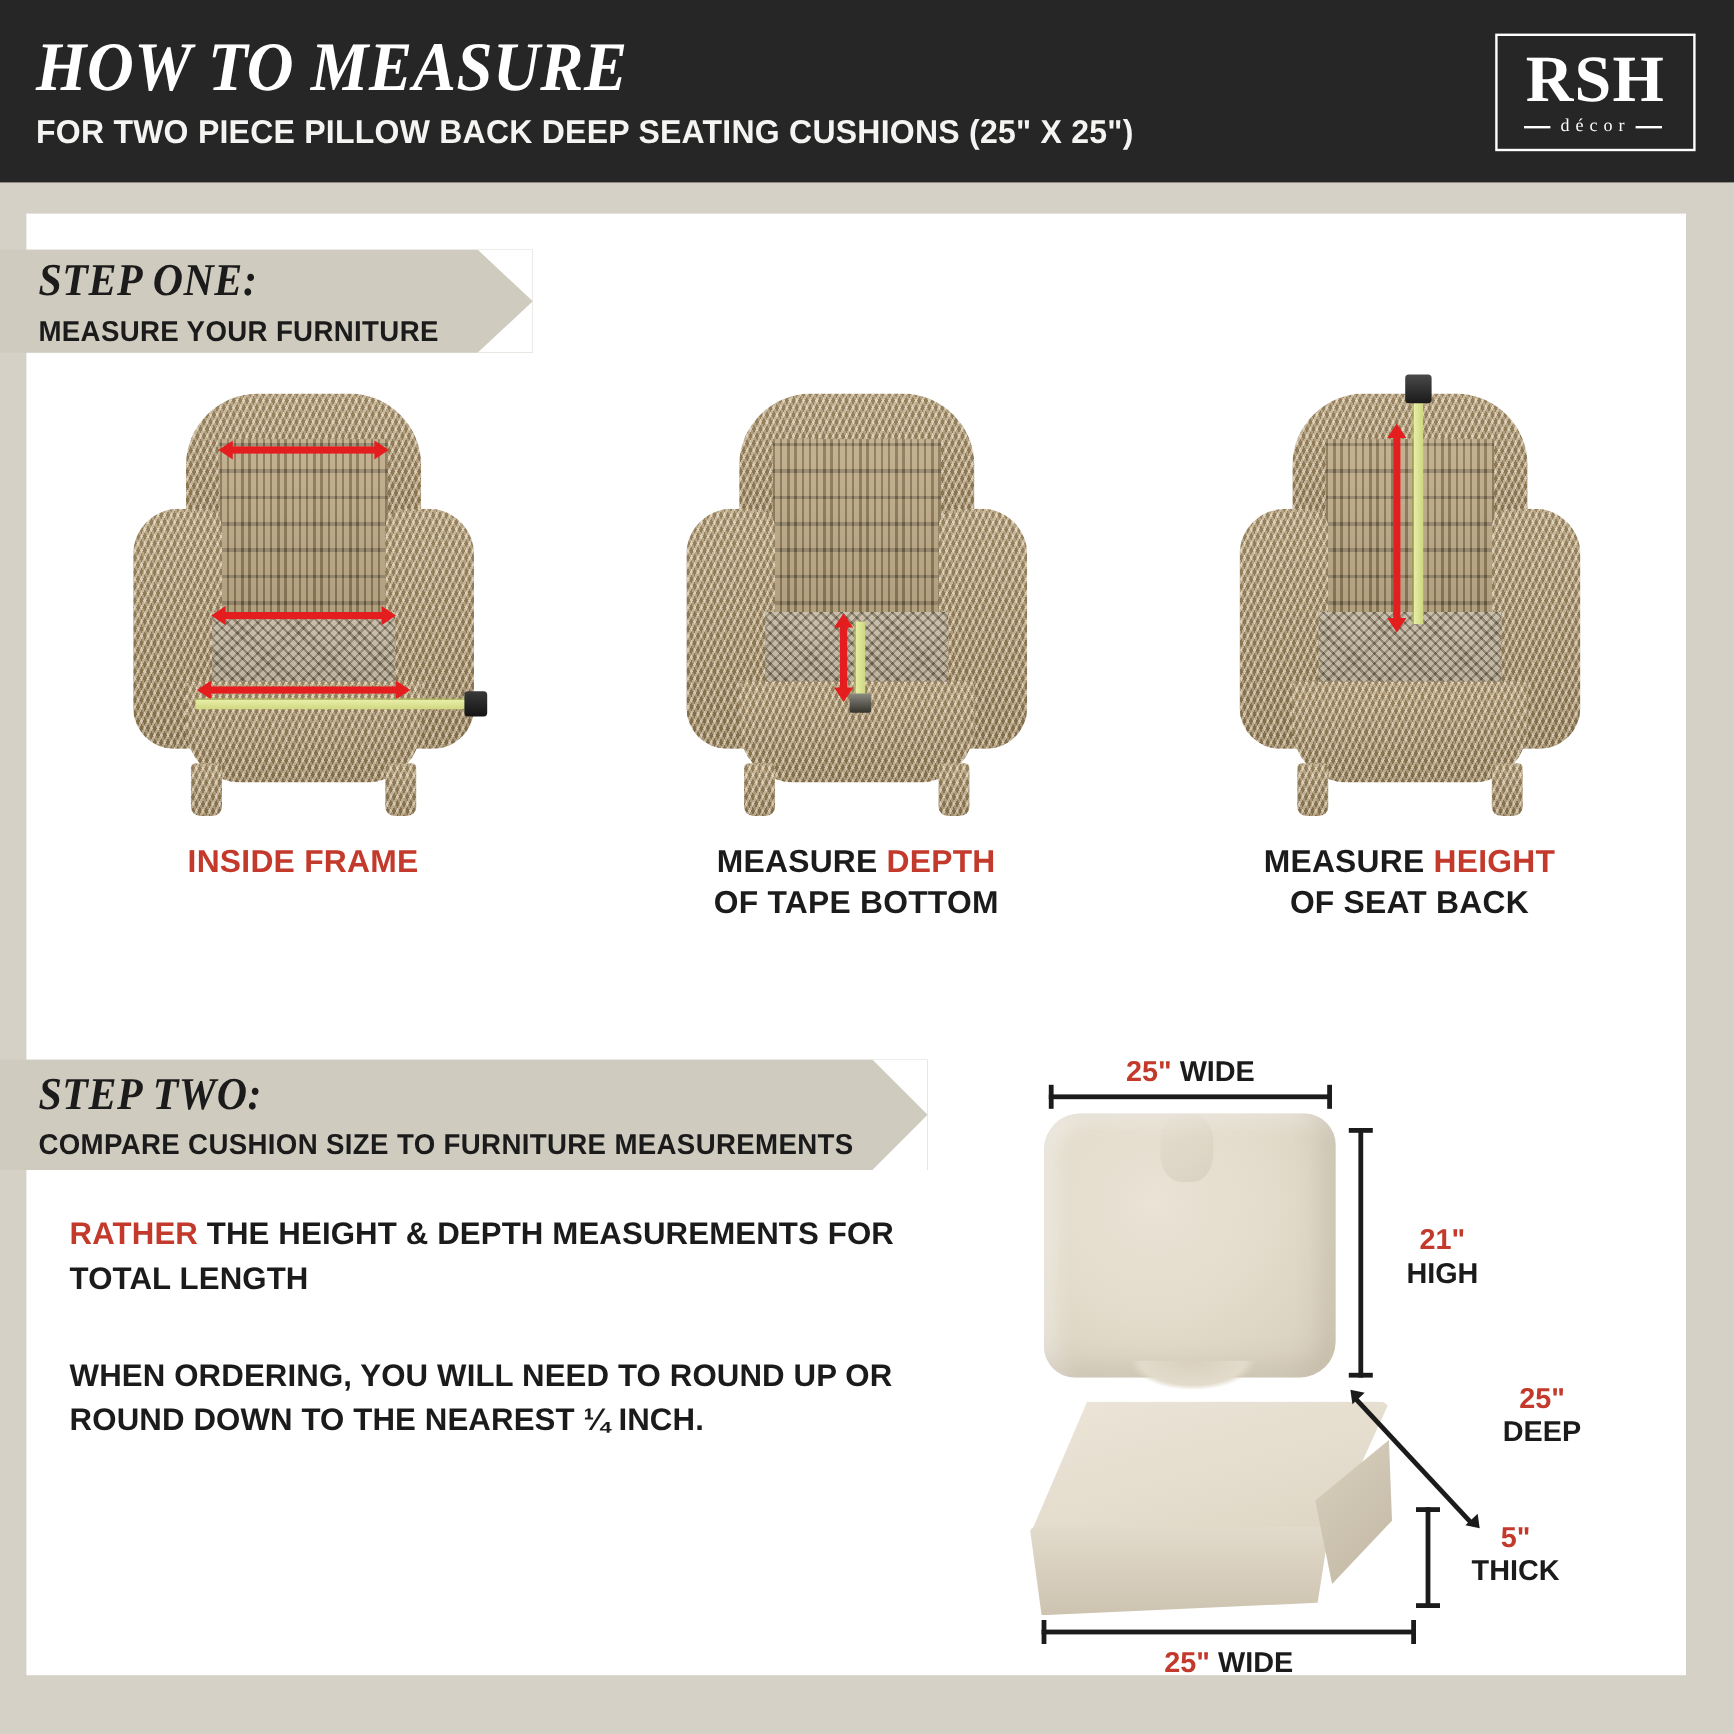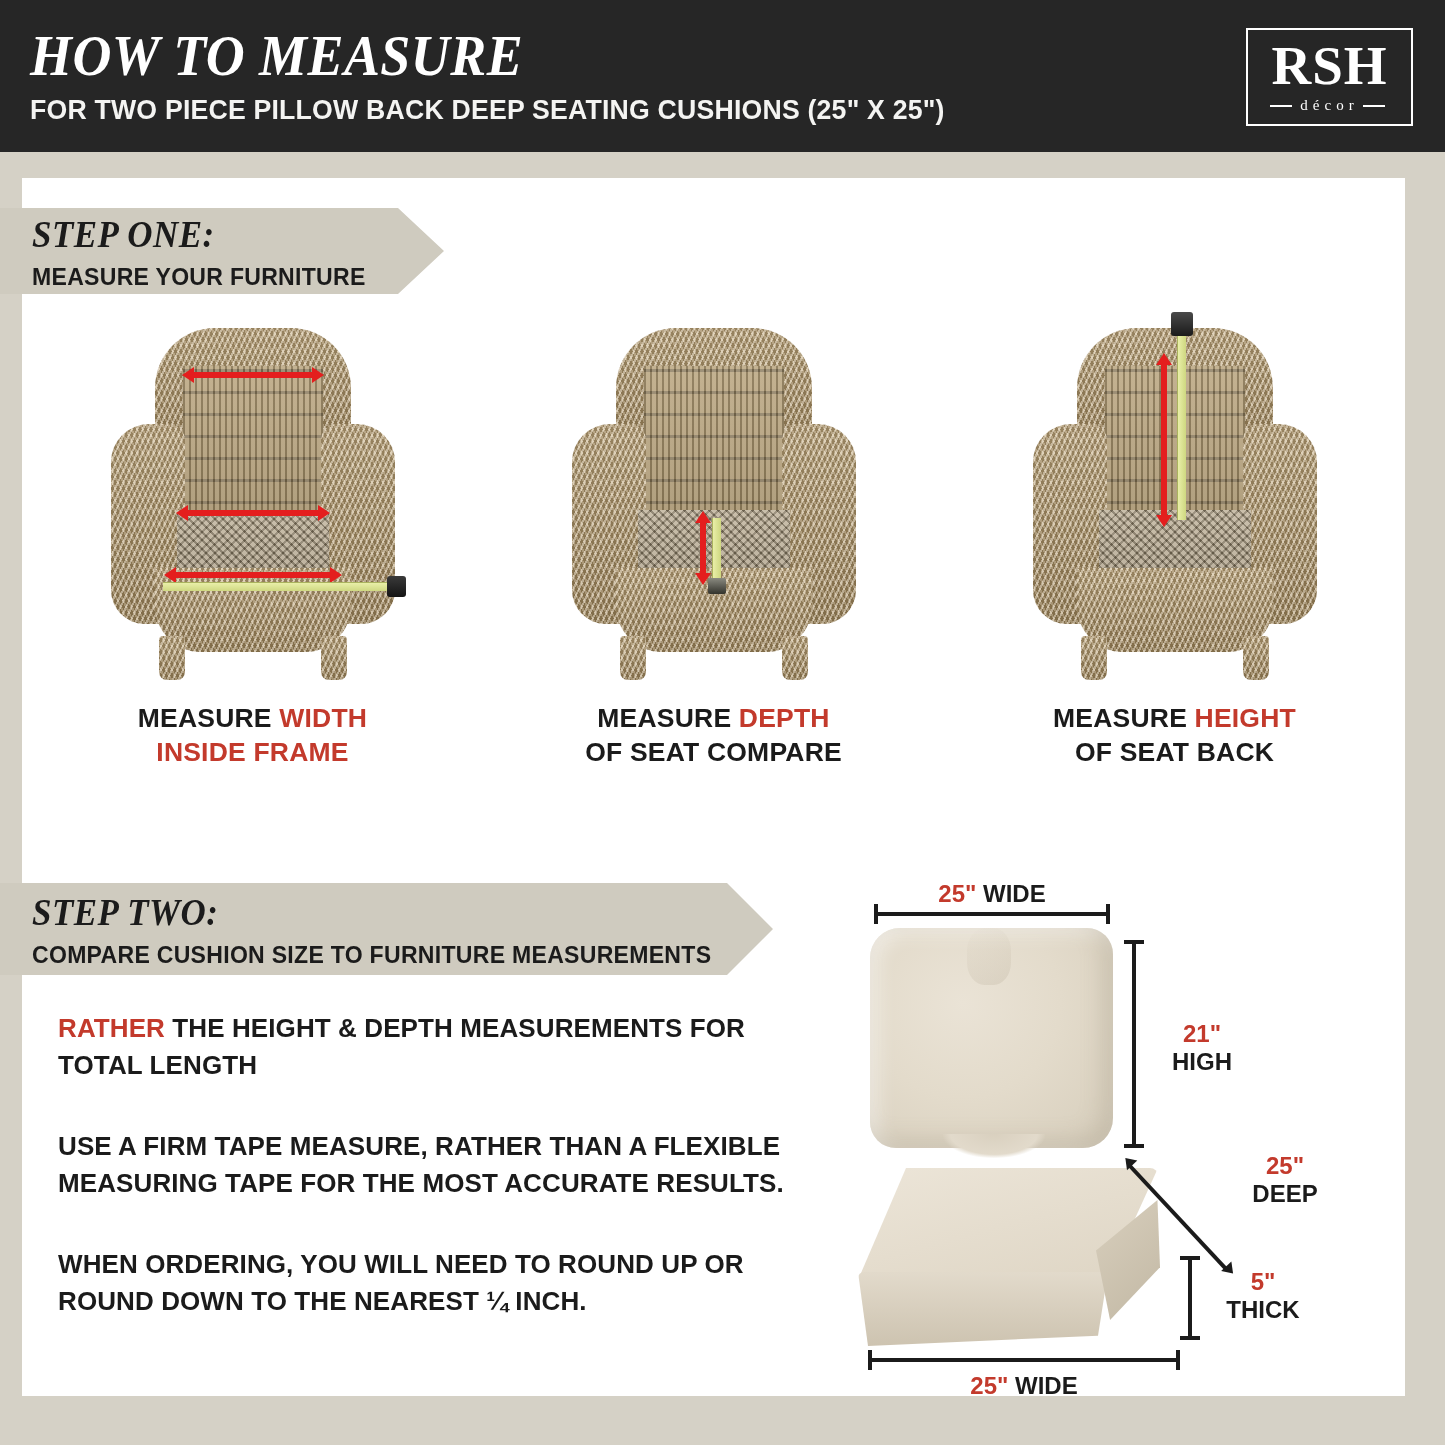--- a/index.html
+++ b/index.html
@@ -335,21 +335,20 @@
       <div class="wick ch-leg-r"></div>
 
       <div class="arrow-h" style="left:90px; top:52px; width:120px;"></div>
       <div class="arrow-h" style="left:84px; top:190px; width:132px;"></div>
       <div class="arrow-h" style="left:72px; top:252px; width:156px;"></div>
 
       <div class="tape-h" style="left:60px; top:262px; width:228px;"></div>
       <div class="tape-case-r" style="left:284px; top:256px;"></div>
     </div>
     <div class="cap">
-      <div><span>MEASURE </span><span class="rd">WIDTH</span></div>
       <div class="cap-red">INSIDE FRAME</div>
     </div>
   </div>
 
   <div class="chair-card">
     <div class="chair-wrap">
       <div class="wick ch-back"></div>
       <div class="ch-backin"></div>
       <div class="wick ch-arm-l"></div>
       <div class="wick ch-arm-r"></div>
@@ -357,21 +356,21 @@
       <div class="wick ch-skirt"></div>
       <div class="wick ch-leg-l"></div>
       <div class="wick ch-leg-r"></div>
 
       <div class="arrow-v" style="left:136px; top:202px; height:52px;"></div>
       <div class="tape-v" style="left:148px; top:198px; height:62px;"></div>
       <div class="tape-case-b" style="left:144px; top:258px;"></div>
     </div>
     <div class="cap">
       <div><span>MEASURE </span><span class="rd">DEPTH</span></div>
-      <div>OF SEAT COMPARE</div>
+      <div>OF TAPE BOTTOM</div>
     </div>
   </div>
 
   <div class="chair-card">
     <div class="chair-wrap">
       <div class="wick ch-back"></div>
       <div class="ch-backin"></div>
       <div class="wick ch-arm-l"></div>
       <div class="wick ch-arm-r"></div>
       <div class="ch-seat"></div>
@@ -394,21 +393,20 @@
 <div class="ribbon" id="ribbon2">
   <div class="rb-inner">
     <div class="rb-step">STEP TWO:</div>
     <div class="rb-desc">COMPARE CUSHION SIZE TO FURNITURE MEASUREMENTS</div>
   </div>
   <div class="ribbon-notch"></div>
 </div>
 
 <div class="s2body">
   <div class="s2p"><span class="rd">RATHER</span><span> THE HEIGHT &amp; DEPTH MEASUREMENTS FOR </span><span class="it">TOTAL LENGTH</span></div>
-  <div class="s2p">USE A FIRM TAPE MEASURE, RATHER THAN A FLEXIBLE MEASURING TAPE FOR THE MOST ACCURATE RESULTS.</div>
   <div class="s2p">WHEN ORDERING, YOU WILL NEED TO ROUND UP OR ROUND DOWN TO THE NEAREST ¼ INCH.</div>
 </div>
 
 <div class="cush">
 
   <div class="pillow"></div>
 
   <div class="dim-line-h" style="left:34px; top:32px; width:236px;"></div>
   <div class="dim-lbl ctr" style="left:34px; top:0px; width:236px;"><span class="num">25"</span> <span>WIDE</span></div>
 

